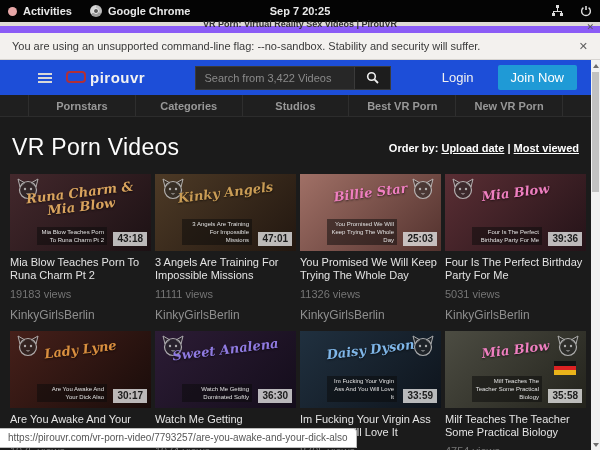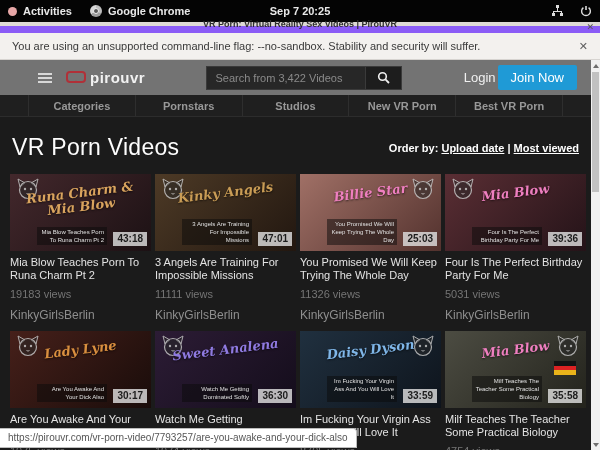--- a/index.html
+++ b/index.html
@@ -37,32 +37,32 @@
 
   
   .scrollbar { position:absolute; right:0; top:0; bottom:0; width:9px; background:#f1f1f1; }
   .sb-arrow { position:absolute; left:0; width:9px; height:11px; display:flex; align-items:center; justify-content:center; }
   .sb-up { top:0; } .sb-down { bottom:0; }
   .sb-up i { border-left:3px solid transparent; border-right:3px solid transparent; border-bottom:4px solid #6e6e6e; display:block; }
   .sb-down i { border-left:3px solid transparent; border-right:3px solid transparent; border-top:4px solid #6e6e6e; display:block; }
   .sb-thumb { position:absolute; left:1px; right:1px; top:12px; height:120px; background:#c1c1c1; }
 
   
-  .site-header { height:35px; background:#737373; display:flex; align-items:center; padding:0 14px; }
+  .site-header { height:35px; background:#1d4ed8; display:flex; align-items:center; padding:0 14px; }
   .hamburger { width:14px; margin-left:24px; display:flex; flex-direction:column; gap:2px; }
   .hamburger i { height:2px; background:#d8d8d8; display:block; }
   .logo { display:flex; align-items:center; gap:4px; margin-left:14px; }
   .logo-text { color:#f2f2f2; font-weight:bold; font-size:15px; letter-spacing:.5px; }
   .searchbox { display:flex; margin-left:auto; margin-right:auto; }
   .searchbox input { width:160px; height:24px; background:#272727; border:1px solid #3a3a3a; color:#bdbdbd;
                      font-size:11px; padding:0 8px; outline:none; font-family:"Liberation Sans",sans-serif; }
   .searchbox input::placeholder { color:#8a8a8a; }
   .search-btn { width:36px; height:24px; background:#1d1d1d; border:1px solid #3a3a3a; border-left:none;
                 display:flex; align-items:center; justify-content:center; }
-  .login { color:#f0f0f0; font-size:13px; margin-right:2px; }
+  .login { color:#f0f0f0; font-size:13px; margin-right:24px; }
   .join-btn { background:#1f9ad6; color:#fff; font-size:13px; padding:5px 13px; border-radius:2px; }
 
   
   .navbar { height:22px; background:#1f1f1f; border-bottom:1px solid #2c2c2c; display:flex; padding:0 28px; }
   .nav-item { flex:1; display:flex; align-items:center; justify-content:center; font-size:11px; font-weight:bold;
               color:#989898; border-left:1px solid #2e2e2e; }
   .nav-item:last-child { border-right:1px solid #2e2e2e; }
 
   
   .page-head { display:flex; align-items:center; padding:17px 12px 13px 12px; }
@@ -163,25 +163,25 @@
               <circle cx="5.5" cy="5.5" r="3.8" fill="none" stroke="#efefef" stroke-width="1.6"></circle>
               <path d="M8.4 8.4 12 12" stroke="#efefef" stroke-width="1.8"></path>
             </svg>
         </span>
       </span>
       <span class="login">Login</span>
       <span class="join-btn" style="background: rgb(31, 154, 214);">Join Now</span>
     </div>
 
     <div class="navbar">
+      <span class="nav-item">Pornstars</span>
       <span class="nav-item">Categories</span>
-      <span class="nav-item">Pornstars</span>
       <span class="nav-item">Studios</span>
+      <span class="nav-item">Best VR Porn</span>
       <span class="nav-item">New VR Porn</span>
-      <span class="nav-item">Best VR Porn</span>
     </div>
 
     <div class="page-head">
       <span class="page-title">VR Porn Videos</span>
       <span class="orderby">
         <span>Order by:</span>
         <a href="#">Upload date</a>
         <span>|</span>
         <a href="#">Most viewed</a>
       </span>

